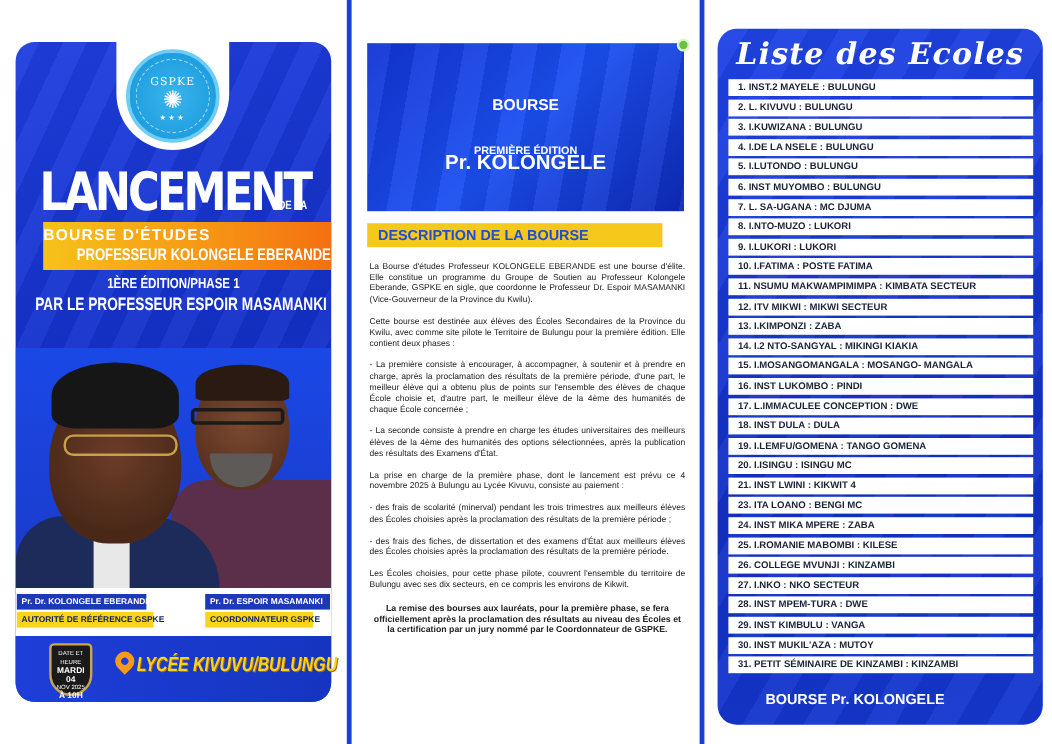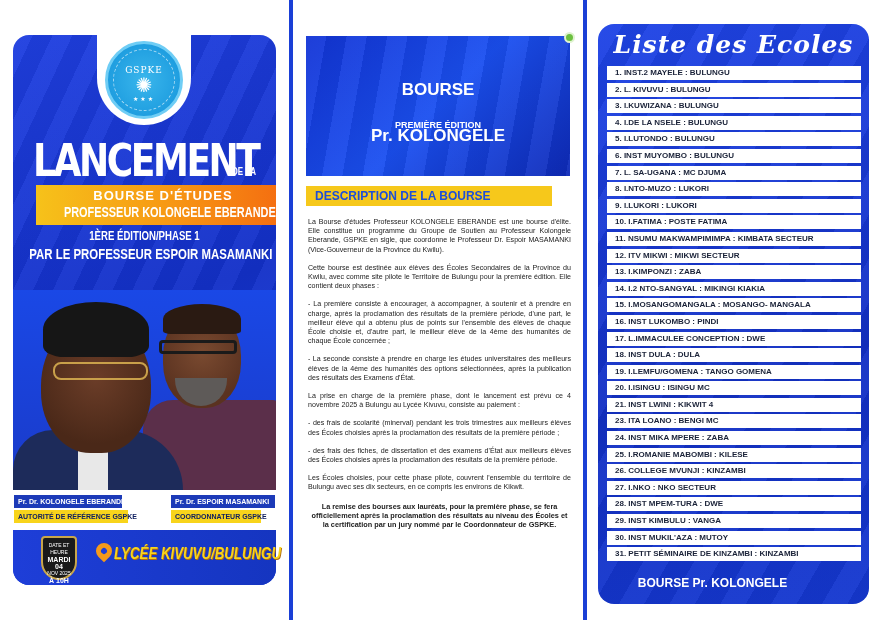--- a/index.html
+++ b/index.html
@@ -39,21 +39,21 @@
     font-family: "DejaVu Sans", sans-serif; font-weight: bold; font-size: 44px;
     letter-spacing: -3px; transform: scaleX(0.82); transform-origin: left top; line-height: 1;
   }
   .dela {
     position: absolute; left: 219px; top: 131px; color: #fff; font-weight: bold; font-size: 10px;
     transform: scaleX(0.8); transform-origin: left top;
   }
   .orange-band {
     position: absolute; left: 23px; top: 150px; width: 254px; height: 40px;
     background: linear-gradient(90deg, #f6c21a 0%, #f79a14 50%, #f46a10 100%);
-    text-align: center; color: #fff; padding-top: 3px;
+    color: #fff; padding-top: 3px;
   }
   .band-l1 { font-size: 13px; font-weight: bold; letter-spacing: 1px; line-height: 15px; }
   .band-l2 { font-size: 14px; font-weight: bold; line-height: 18px; transform: scaleX(0.78); white-space: nowrap; }
   .edition { position: absolute; left: 0; width: 263px; top: 194px; text-align: center; color: #fff; font-size: 12px; font-weight: bold; transform: scaleX(0.8); }
   .par-le { position: absolute; left: -20px; width: 303px; top: 210px; text-align: center; color: #fff; font-size: 15px; font-weight: bold; transform: scaleX(0.76); white-space: nowrap; }
 
   .photo {
     position: absolute; left: 0; top: 255px; width: 263px; height: 205px; overflow: hidden;
     background: linear-gradient(180deg, #1a48e6 0%, #1a3ac8 100%);
   }
@@ -91,21 +91,21 @@
   .pin::after { content: ""; position: absolute; left: 5px; top: 5px; width: 6px; height: 6px; border-radius: 50%; background: #1e3ed8; }
   .venue-text { position: absolute; left: 101px; top: 14px; color: #f8d41b; font-size: 17px; font-weight: bold; font-style: italic; transform: scaleX(0.78); transform-origin: left top; white-space: nowrap; text-shadow: 1px 1px 0 #b06a10; }
 
   
   .hero {
     position: absolute; left: 306px; top: 36px; width: 264px; height: 140px;
     background: linear-gradient(135deg, #1234d6 0%, #1a4ff0 50%, #0e2ab8 100%); overflow: hidden;
   }
   .hero::before { content: ""; position: absolute; inset: 0; background: repeating-linear-gradient(100deg, rgba(255,255,255,0.05) 0 20px, rgba(0,0,0,0.06) 20px 40px); }
   .hero-t1, .hero-t2, .hero-t3 { position: absolute; left: 0; width: 264px; text-align: center; color: #fff; font-weight: bold; }
-  .hero-t1 { top: 44px; font-size: 17px; }
+  .hero-t1 { top: 44px; font-size: 13px; }
   .hero-t2 { top: 62px; font-size: 17px; margin-top: 28px; }
   .hero-t3 { top: 84px; font-size: 9px; }
   .green-dot { position: absolute; left: 564px; top: 32px; width: 11px; height: 11px; border-radius: 50%; background: #6cc040; border: 2px solid #e0f3d0; }
   .desc-heading {
     position: absolute; left: 306px; top: 186px; width: 246px; height: 20px;
     background: #f6c81b; color: #1d4ed8; font-size: 12px; font-weight: bold; padding: 3px 0 0 9px;
   }
   .desc-body { position: absolute; left: 308px; top: 218px; width: 263px; font-size: 7.1px; line-height: 9.2px; color: #222; text-align: justify; }
   .desc-body p { margin-bottom: 9px; }
   .desc-body p.center { text-align: center; font-weight: bold; font-size: 7.3px; }

